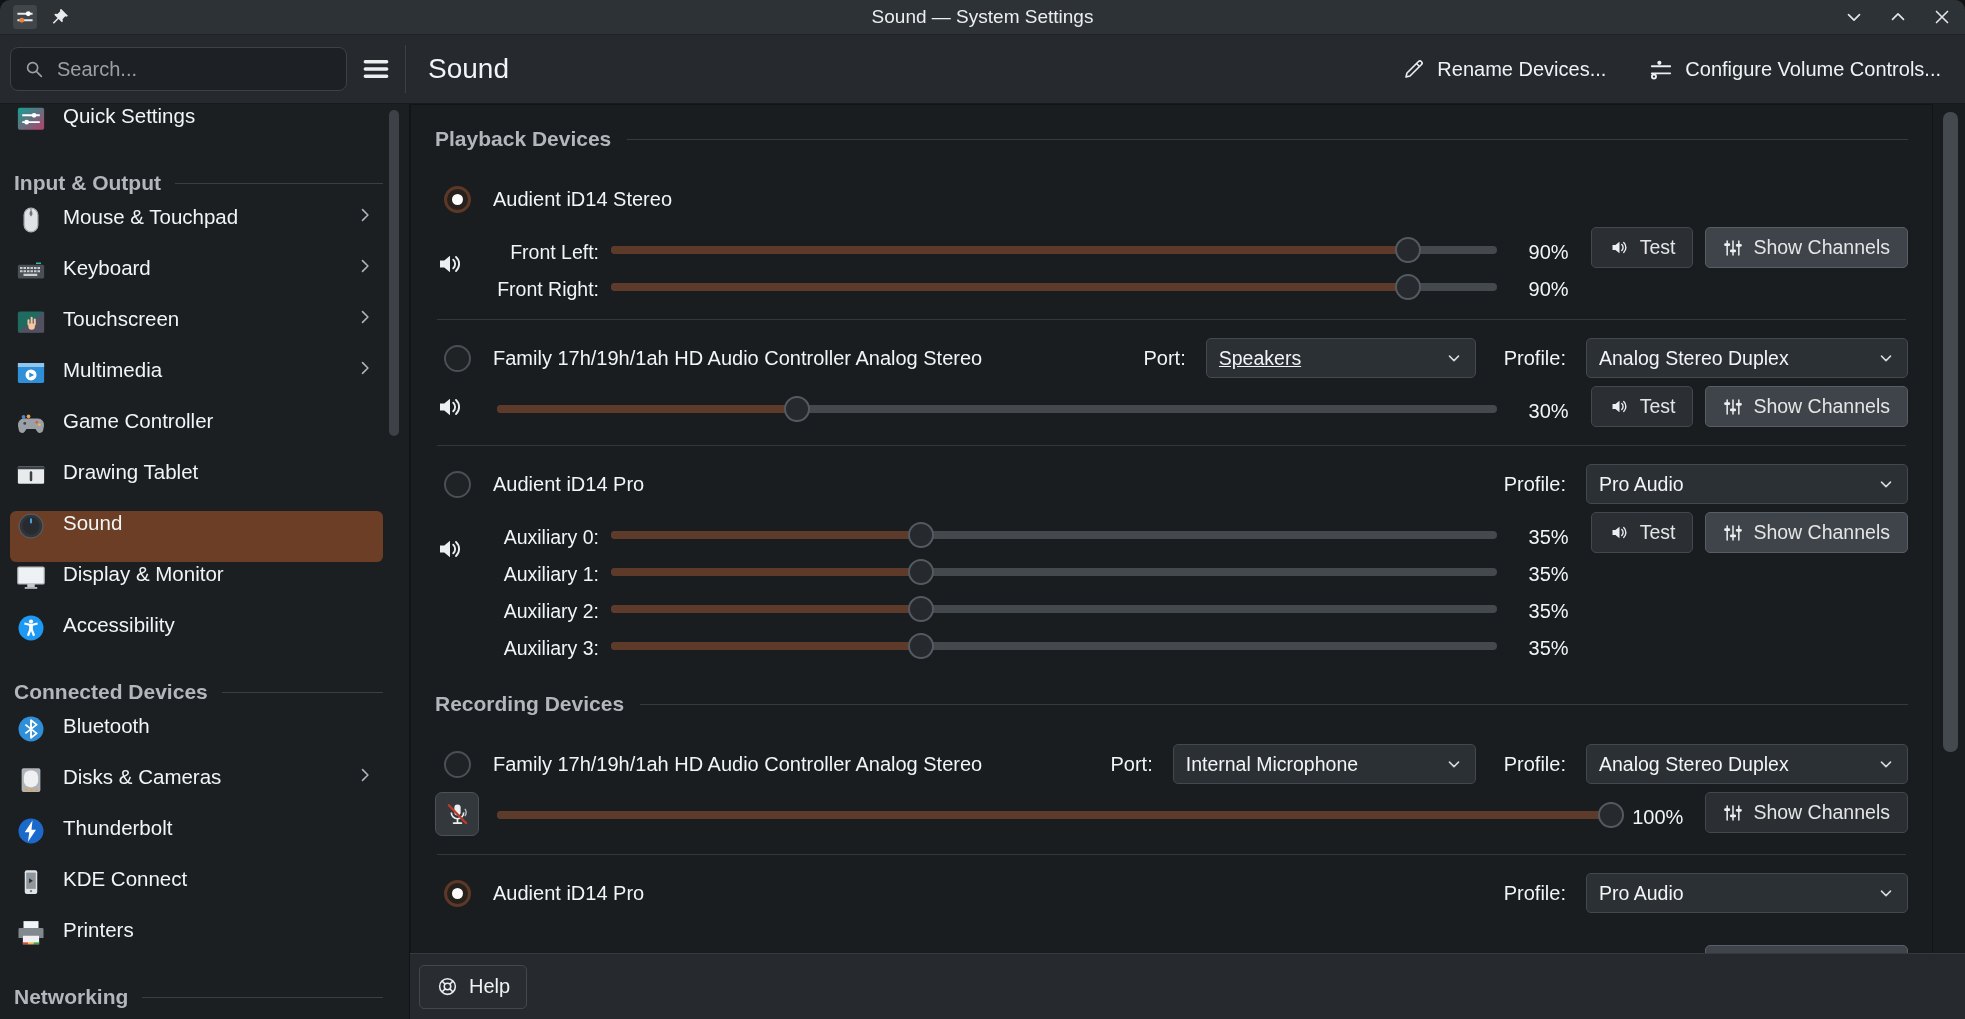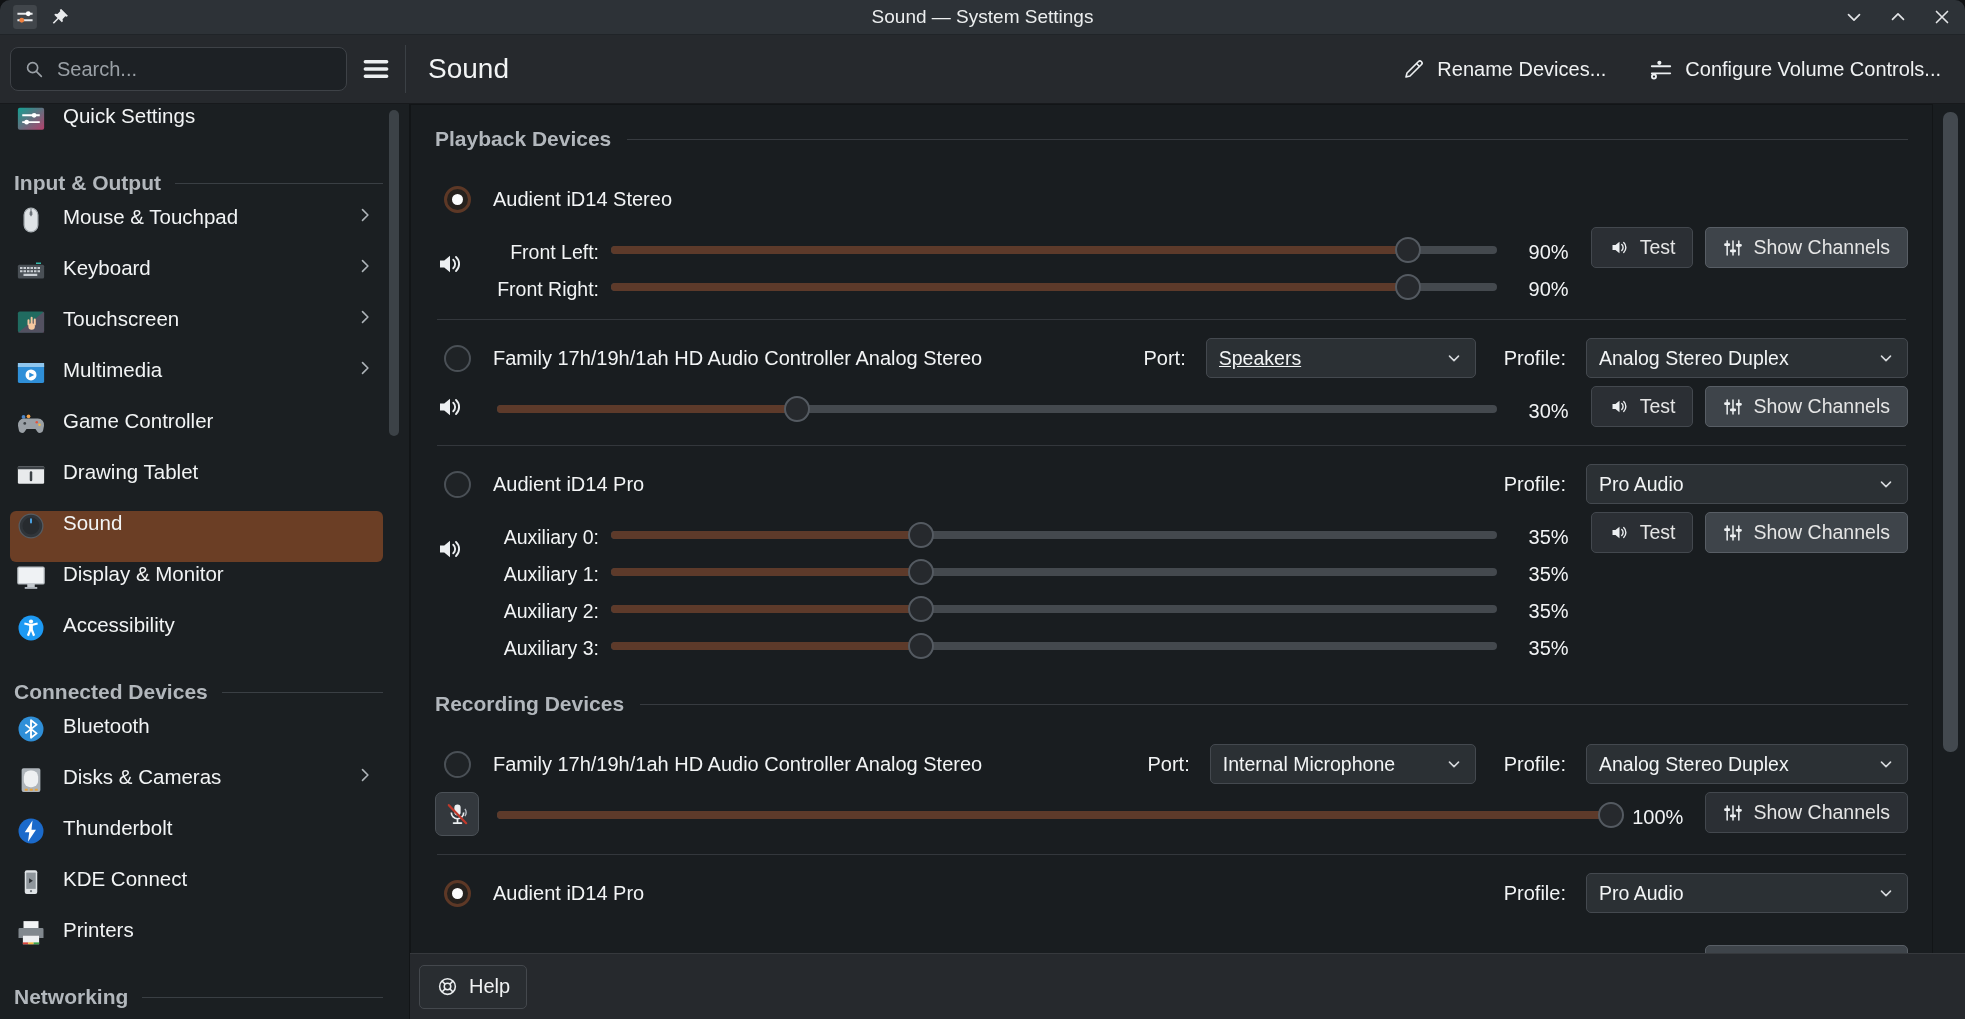--- a/index.html
+++ b/index.html
@@ -649,21 +649,21 @@
             <span class="sec-title">Recording Devices</span>
             <span class="sec-line"></span>
           </div>
           <div class="device">
             <div class="dev-head">
               <span class="radio"></span>
               <span class="dev-name">Family 17h/19h/1ah HD Audio Controller Analog Stereo</span>
               <span class="flex-sp"></span>
               <div class="sel-group">
                 <span class="sel-label">Port:</span>
-                <div class="select" style="width: 266px;">
+                <div class="select" style="width: 303px;">
                   <span class="sel-value">Internal Microphone</span>
                   <span class="icn sel-chev">
                     <svg width="18" height="18" viewBox="0 0 24 24" fill="none" stroke="#d6d9dc" stroke-width="2.1" stroke-linecap="round" stroke-linejoin="round">
                       <path d="M6 9.5l6 6 6-6"></path>
                     </svg>
                   </span>
                 </div>
               </div>
               <div class="sel-group">
                 <span class="sel-label">Profile:</span>

